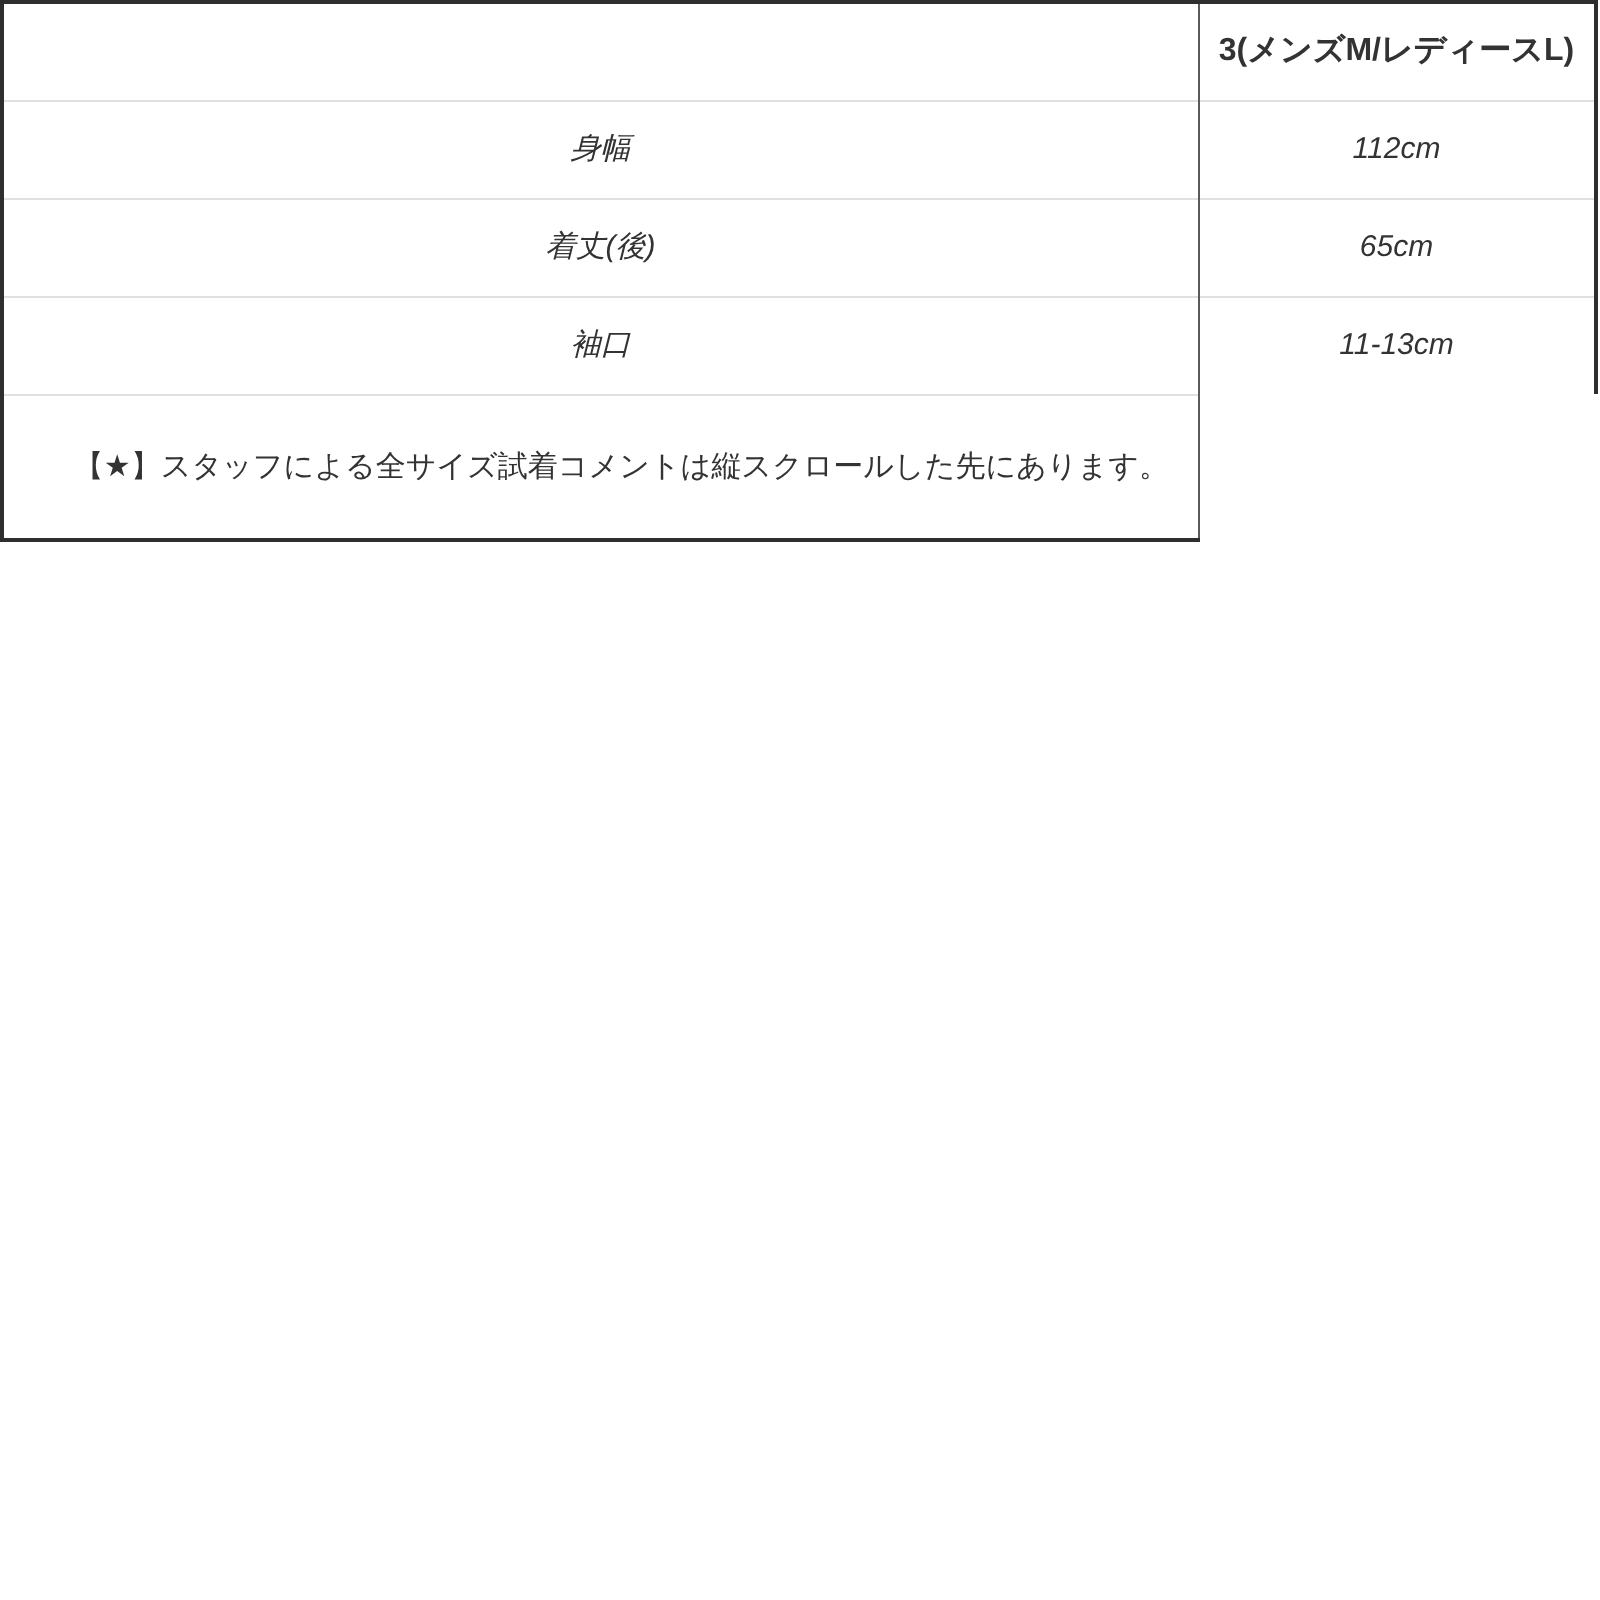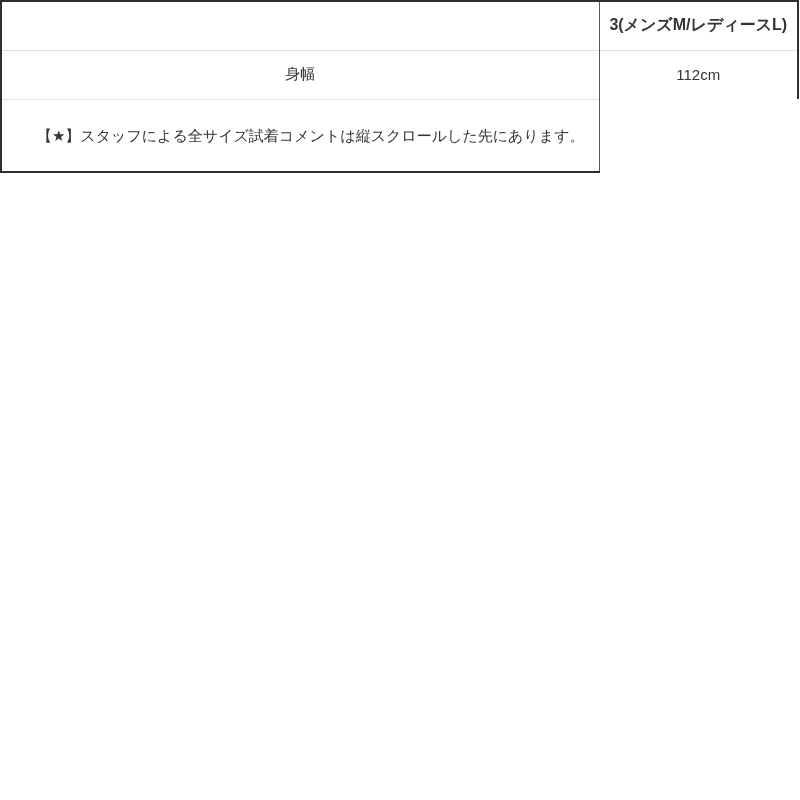--- a/index.html
+++ b/index.html
@@ -39,21 +39,21 @@
   tr.d-row { height: 49px; }
   tr.n-row { height: 73px; }
 
   
   .c-label { border-left: 2px solid var(--border-dark); }
   .c-value {
     border-left: 1px solid var(--border-divider);
     border-right: 2px solid var(--border-dark);
   }
   tr.h-row .c-label, tr.h-row .c-value { border-top: 2px solid var(--border-dark); }
-  tr.d-row .c-label, tr.d-row .c-value { border-top: 1px solid var(--border-light); }
+  tr.d-row .c-label, tr.d-row .c-value { border-top: 1px solid var(--border-light); font-style: italic; }
   tr.d-row:last-of-type .c-value { border-bottom: 2px solid var(--border-dark); }
 
   th.c-value { font-weight: bold; font-size: 16px; }
 
   td.c-note {
     border-top: 1px solid var(--border-light);
     border-left: 2px solid var(--border-dark);
     border-right: 1px solid var(--border-divider);
     border-bottom: 2px solid var(--border-dark);
     font-size: 15px;
@@ -73,18 +73,26 @@
   </colgroup>
   <tbody>
     <tr class="h-row">
       <td class="c-label"></td>
       <th class="c-value">3(メンズM/レディースL)</th>
     </tr>
     <tr class="d-row">
       <td class="c-label">身幅</td>
       <td class="c-value">112cm</td>
     </tr>
+    <tr class="d-row">
+      <td class="c-label">着丈(後)</td>
+      <td class="c-value">65cm</td>
+    </tr>
+    <tr class="d-row">
+      <td class="c-label">袖口</td>
+      <td class="c-value">11-13cm</td>
+    </tr>
     <tr class="n-row">
       <td class="c-note">【★】スタッフによる全サイズ試着コメントは縦スクロールした先にあります。</td>
       <td class="c-ghost"></td>
     </tr>
   </tbody>
 </table>
 
 </body></html>

